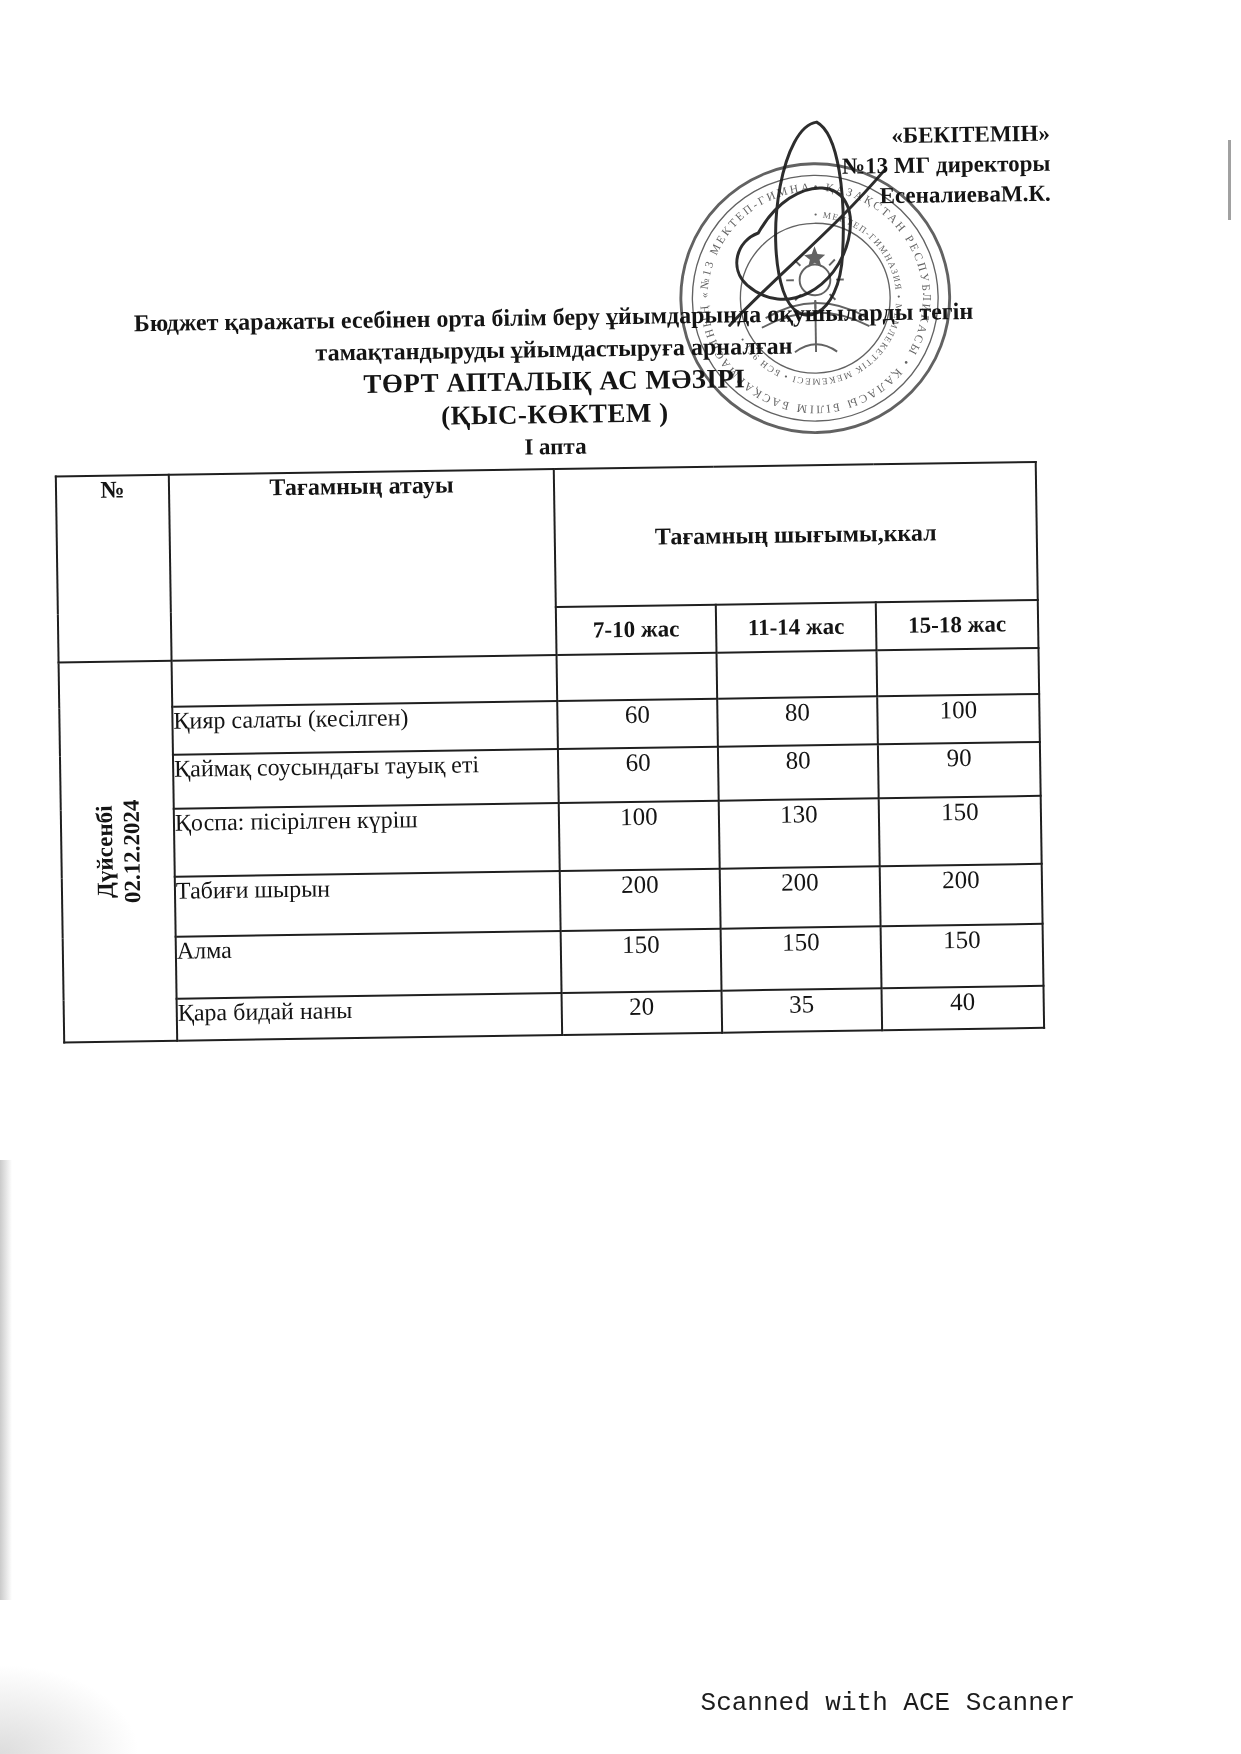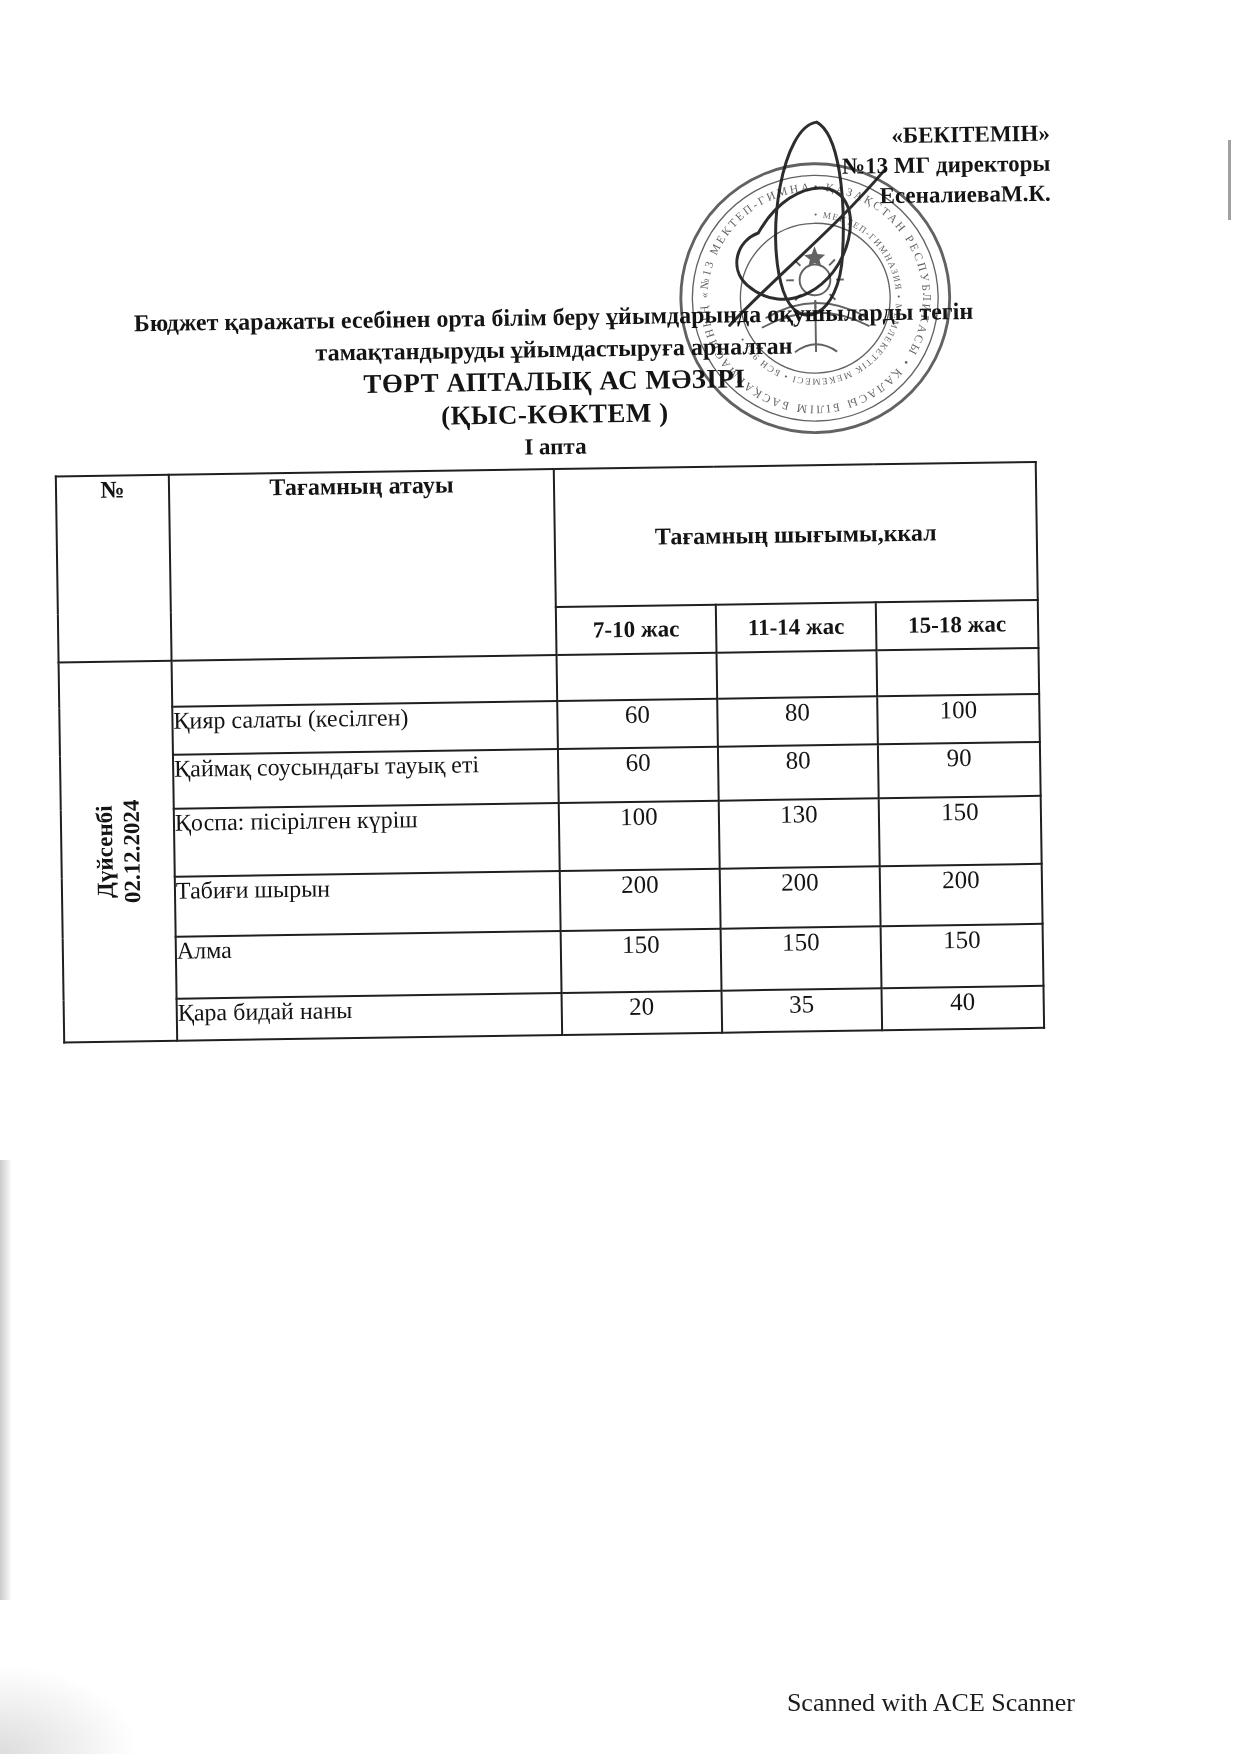--- a/index.html
+++ b/index.html
@@ -41,21 +41,21 @@
   .vtext {
     position:absolute; top:50%; left:50%;
     transform:translate(-50%,-50%) rotate(-90deg);
     font-weight:bold; font-size:23px; line-height:27px;
     text-align:center; white-space:nowrap;
   }
 
   
   .scanner-note {
     position:absolute; right:166px; bottom:36px;
-    font-family:Liberation Serif, serif; font-size:26px; color:#1c1c1c;
+    font-family:Liberation Mono, monospace; font-size:26px; color:#1c1c1c;
   }
 
   
   .artifact-line { position:absolute; right:10px; top:140px; width:3px; height:80px; background:#6f6f6f; opacity:.65; }
   .smudge-left { position:absolute; left:0; top:1160px; width:12px; height:440px;
     background:linear-gradient(to right, rgba(150,150,150,.5), rgba(150,150,150,0)); }
   .smudge-corner { position:absolute; left:0; bottom:0; width:140px; height:90px;
     background:radial-gradient(ellipse at 0% 100%, rgba(165,165,165,.38), transparent 70%); }
 </style>
 </head>

